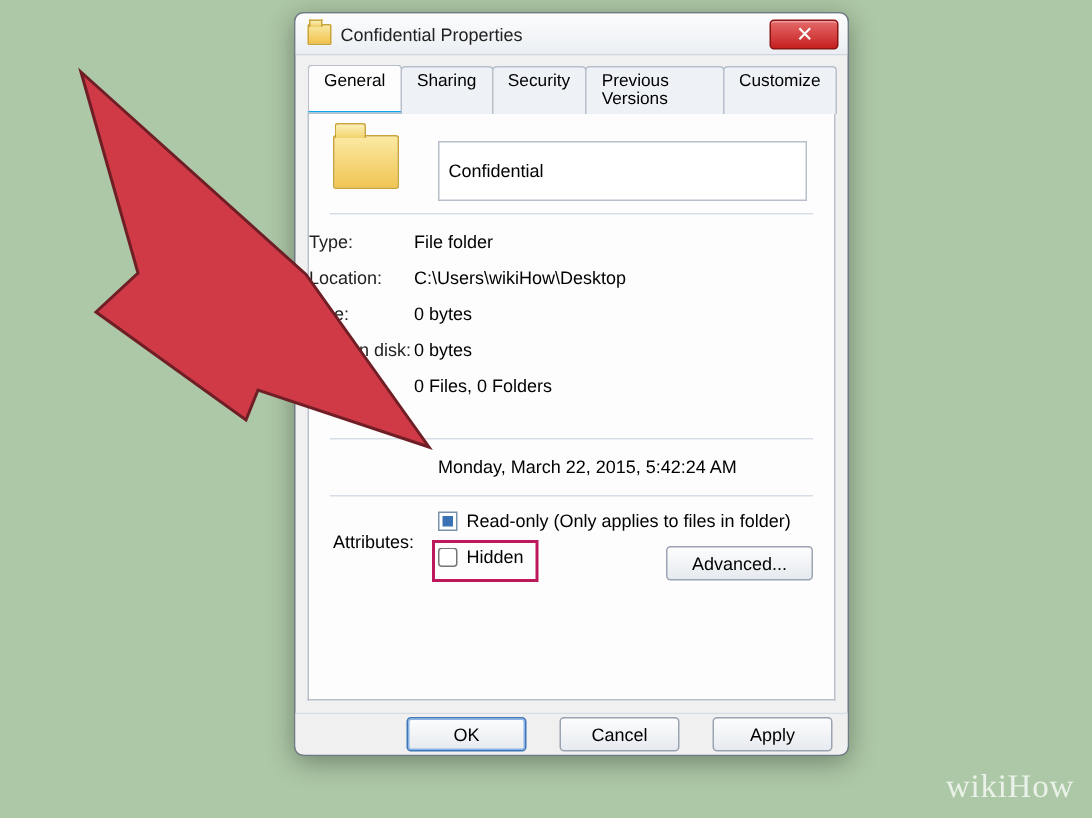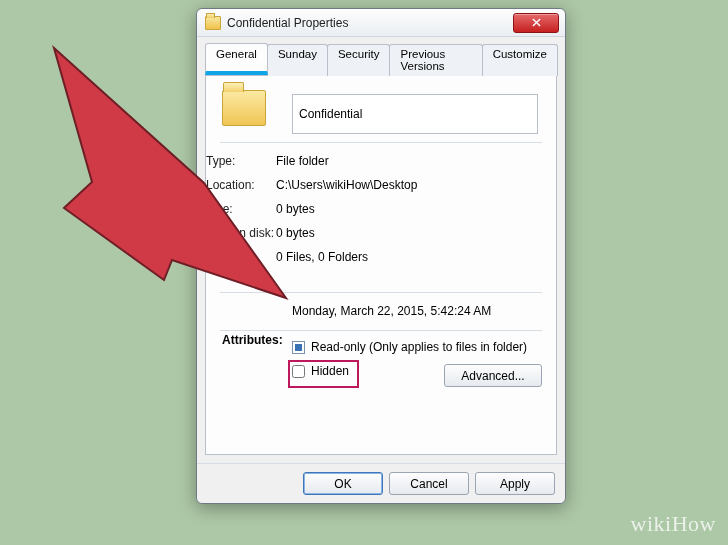--- a/index.html
+++ b/index.html
@@ -76,21 +76,21 @@
     border-top-left-radius:3px;
     border-top-right-radius:3px;
     position:relative;
     top:1px;
     cursor:default;
   }
   .tab.active {
     background:#fdfdfe;
     top:0px;
     padding-top:4px;
-    border-bottom:4px solid #0ea5e9;
+    border-bottom:1px solid #0ea5e9;
     z-index:2;
   }
   .tab-panel {
     margin: 0 8px 8px 8px;
     border:1px solid #b8bfca;
     border-top:none;
     background:#fdfdfe;
     flex:1;
     padding: 12px 14px 8px 14px;
     position:relative;
@@ -115,21 +115,21 @@
   }
   .sep { border:none; border-top:1px solid #d7dde5; margin:0; }
   .sep1 { position:absolute; left:14px; right:14px; top:66px; }
   .rows { position:absolute; left:0; right:14px; top:78px; }
   .row { display:flex; margin-bottom:10px; }
   .row .lbl { width:70px; color:#222; }
   .row .val { flex:1; color:#000000; }
   .sep2 { position:absolute; left:14px; right:14px; top:216px; }
   .created-row { position:absolute; left:86px; top:228px; }
   .sep3 { position:absolute; left:14px; right:14px; top:254px; }
-  .attr-lbl { position:absolute; left:16px; top:257px;font-weight:bold; }
+  .attr-lbl { position:absolute; left:16px; top:278px; }
   .attr-block { position:absolute; left:86px; top:264px; }
   .chk { display:flex; align-items:center; margin-bottom:6px; }
   .chk input { margin:0 6px 0 0; width:13px; height:13px; }
   .chk.indet input {
     appearance:none;
     border:1px solid #7a91ab;
     background:#fff;
     position:relative;
   }
   .chk.indet input::after{
@@ -145,22 +145,22 @@
   }
   .adv-btn {
     position:absolute; right:14px; top:288px;
     width:98px; height:23px;
     background:linear-gradient(#fdfdfd,#e6eaef);
     border:1px solid #9aa4b2; border-radius:3px;
     font-size:12px; font-family:inherit;
     cursor:default;
   }
   .button-bar {
-    height:40px; display:flex; justify-content:flex-end; align-items:center;
-    gap:6px; padding-right:10px;
+    height:28px; display:flex; justify-content:flex-end; align-items:center;
+    gap:22px; padding-right:10px;
     background:#f0f0f0;
     border-top:1px solid #d7dde5;
     border-bottom-left-radius:6px;border-bottom-right-radius:6px;
   }
   .btn {
     width:80px; height:23px;
     background:linear-gradient(#fdfdfd,#e6eaef);
     border:1px solid #9aa4b2; border-radius:3px;
     font-size:12px; font-family:inherit;
     cursor:default;
@@ -193,21 +193,21 @@
     <span class="title">Confidential Properties</span>
     <span class="close-btn">
       <svg viewBox="0 0 10 10">
           <path d="M1 1 L9 9 M9 1 L1 9" stroke="#fff" stroke-width="1.6" fill="none"></path>
         </svg>
     </span>
   </div>
 
   <div class="tab-strip">
     <div class="tab active">General</div>
-    <div class="tab">Sunday</div>
+    <div class="tab">Sharing</div>
     <div class="tab">Security</div>
     <div class="tab">Previous Versions</div>
     <div class="tab">Customize</div>
   </div>
 
   <div class="tab-panel">
     <div class="folder-icon-lg"></div>
     <input class="name-box" value="Confidential" style="">
     <hr class="sep sep1">
     <div class="rows">

